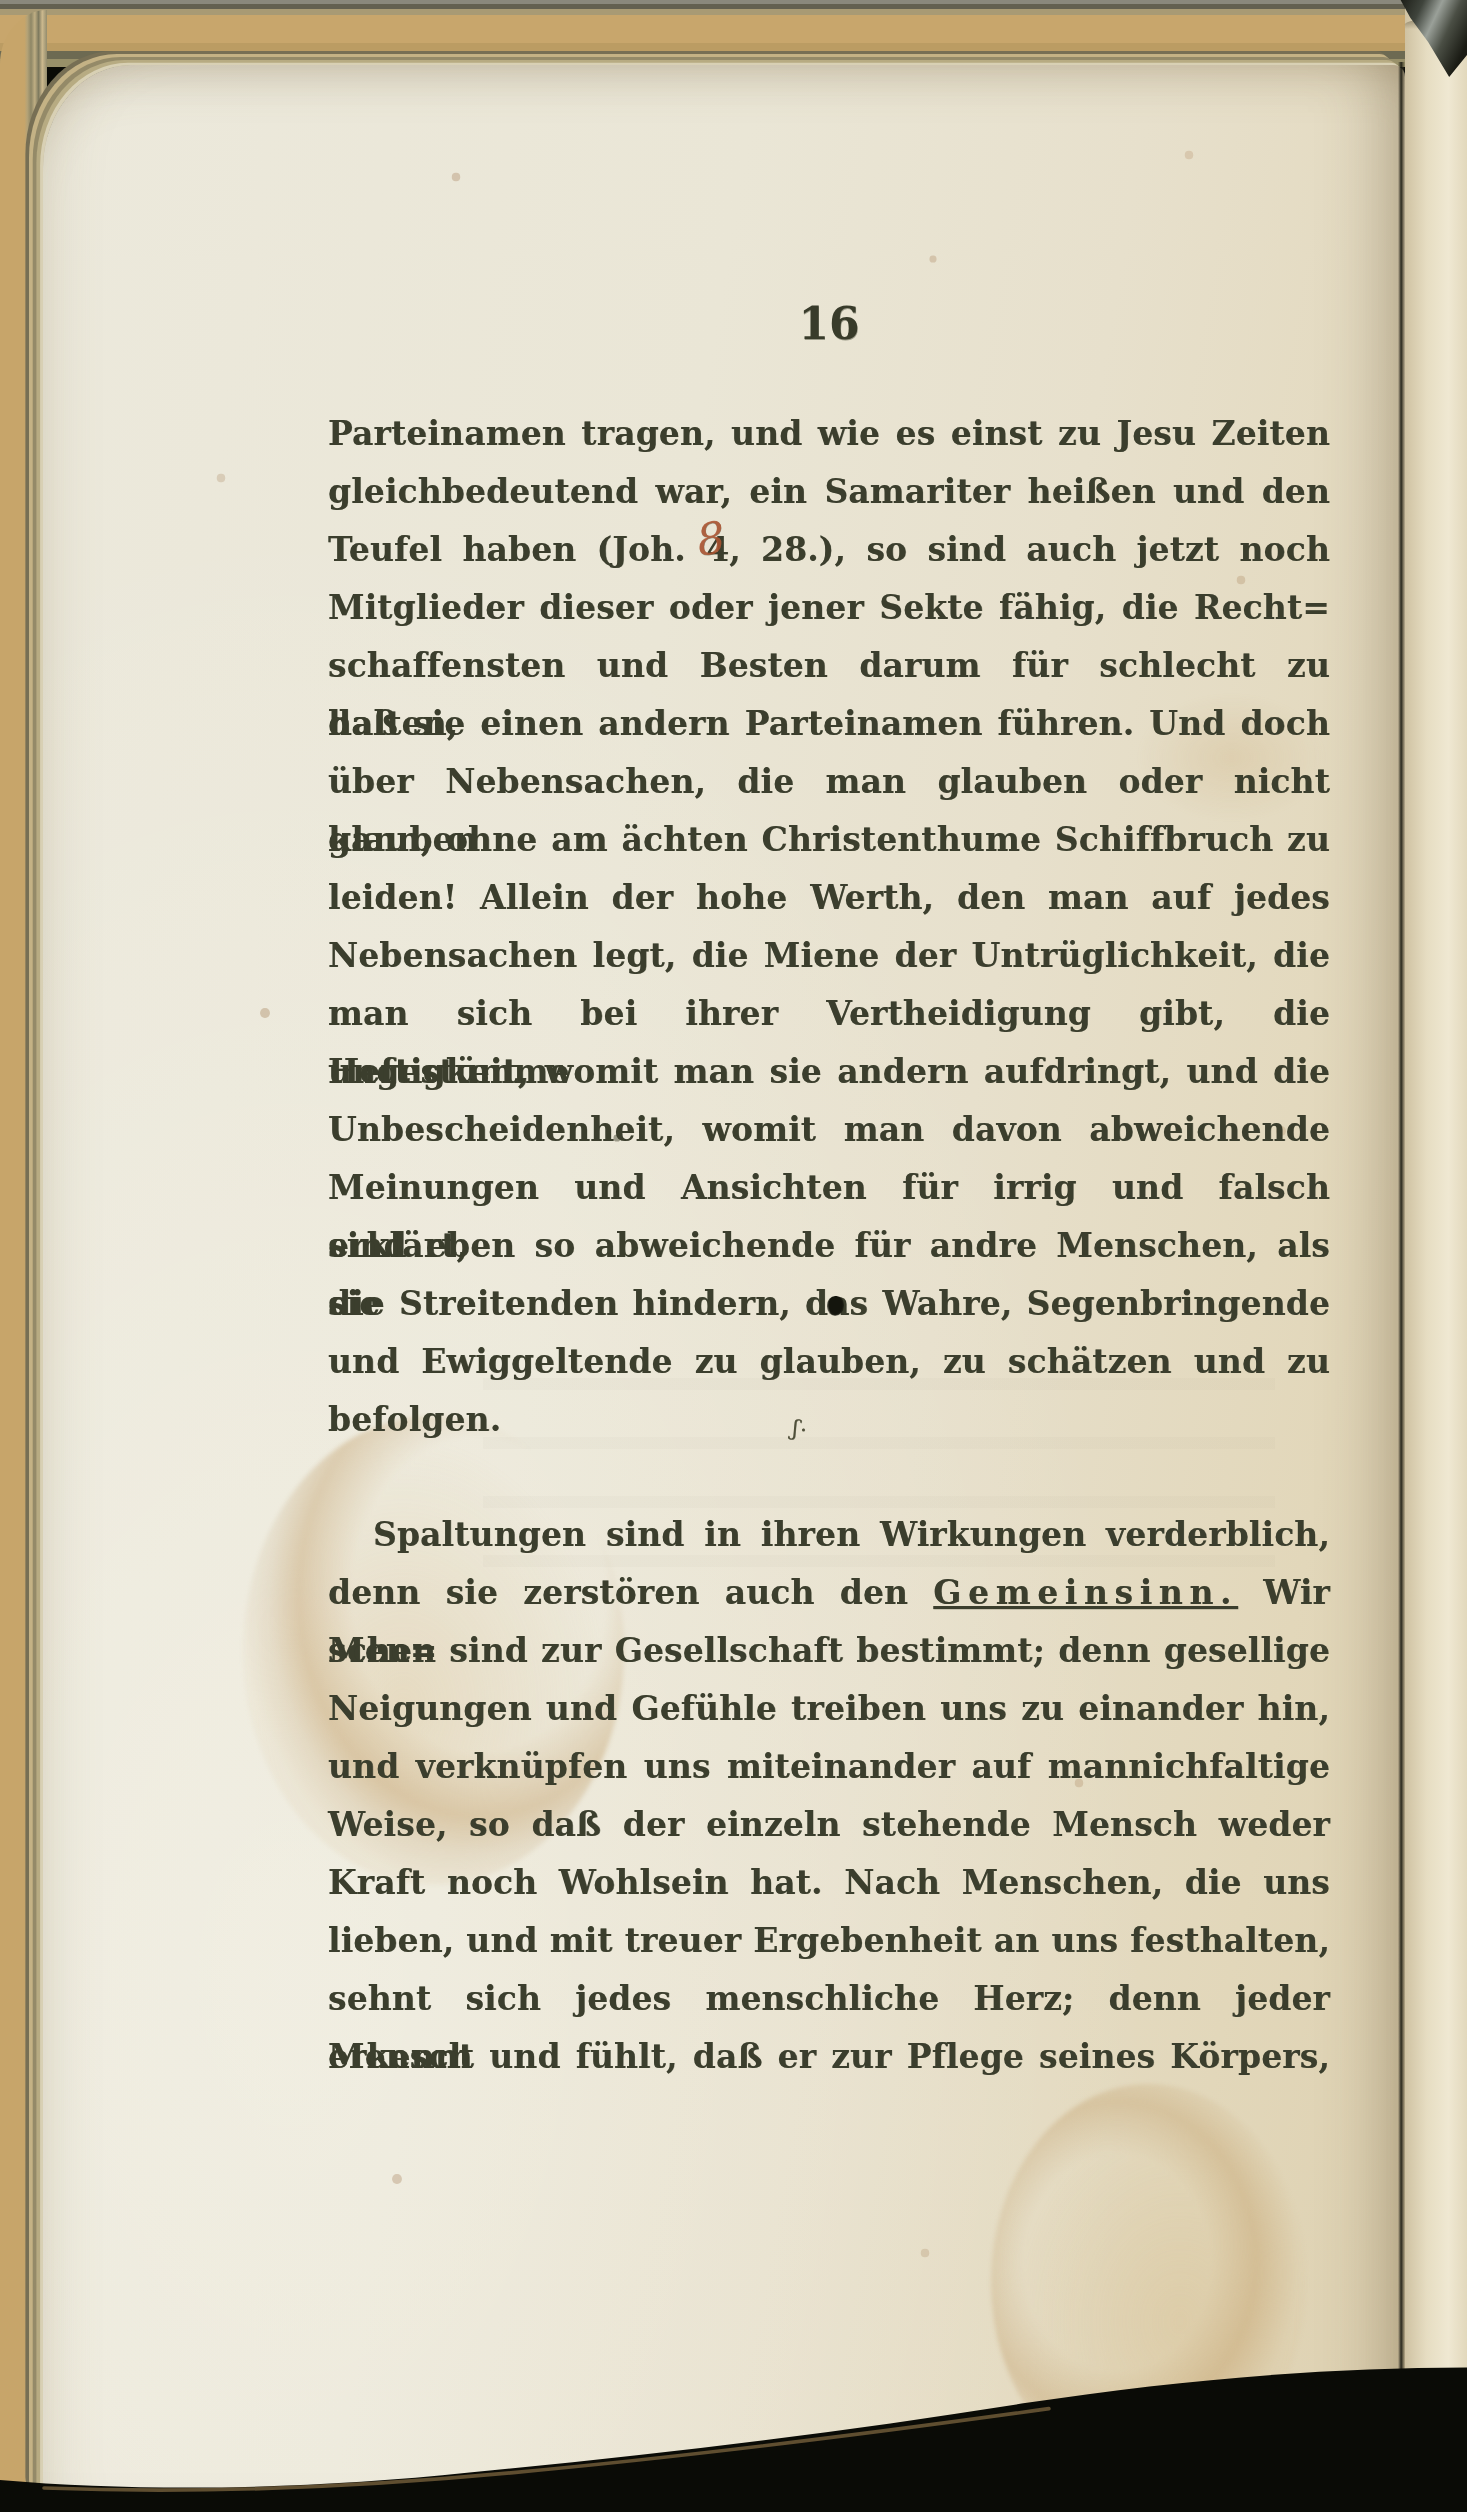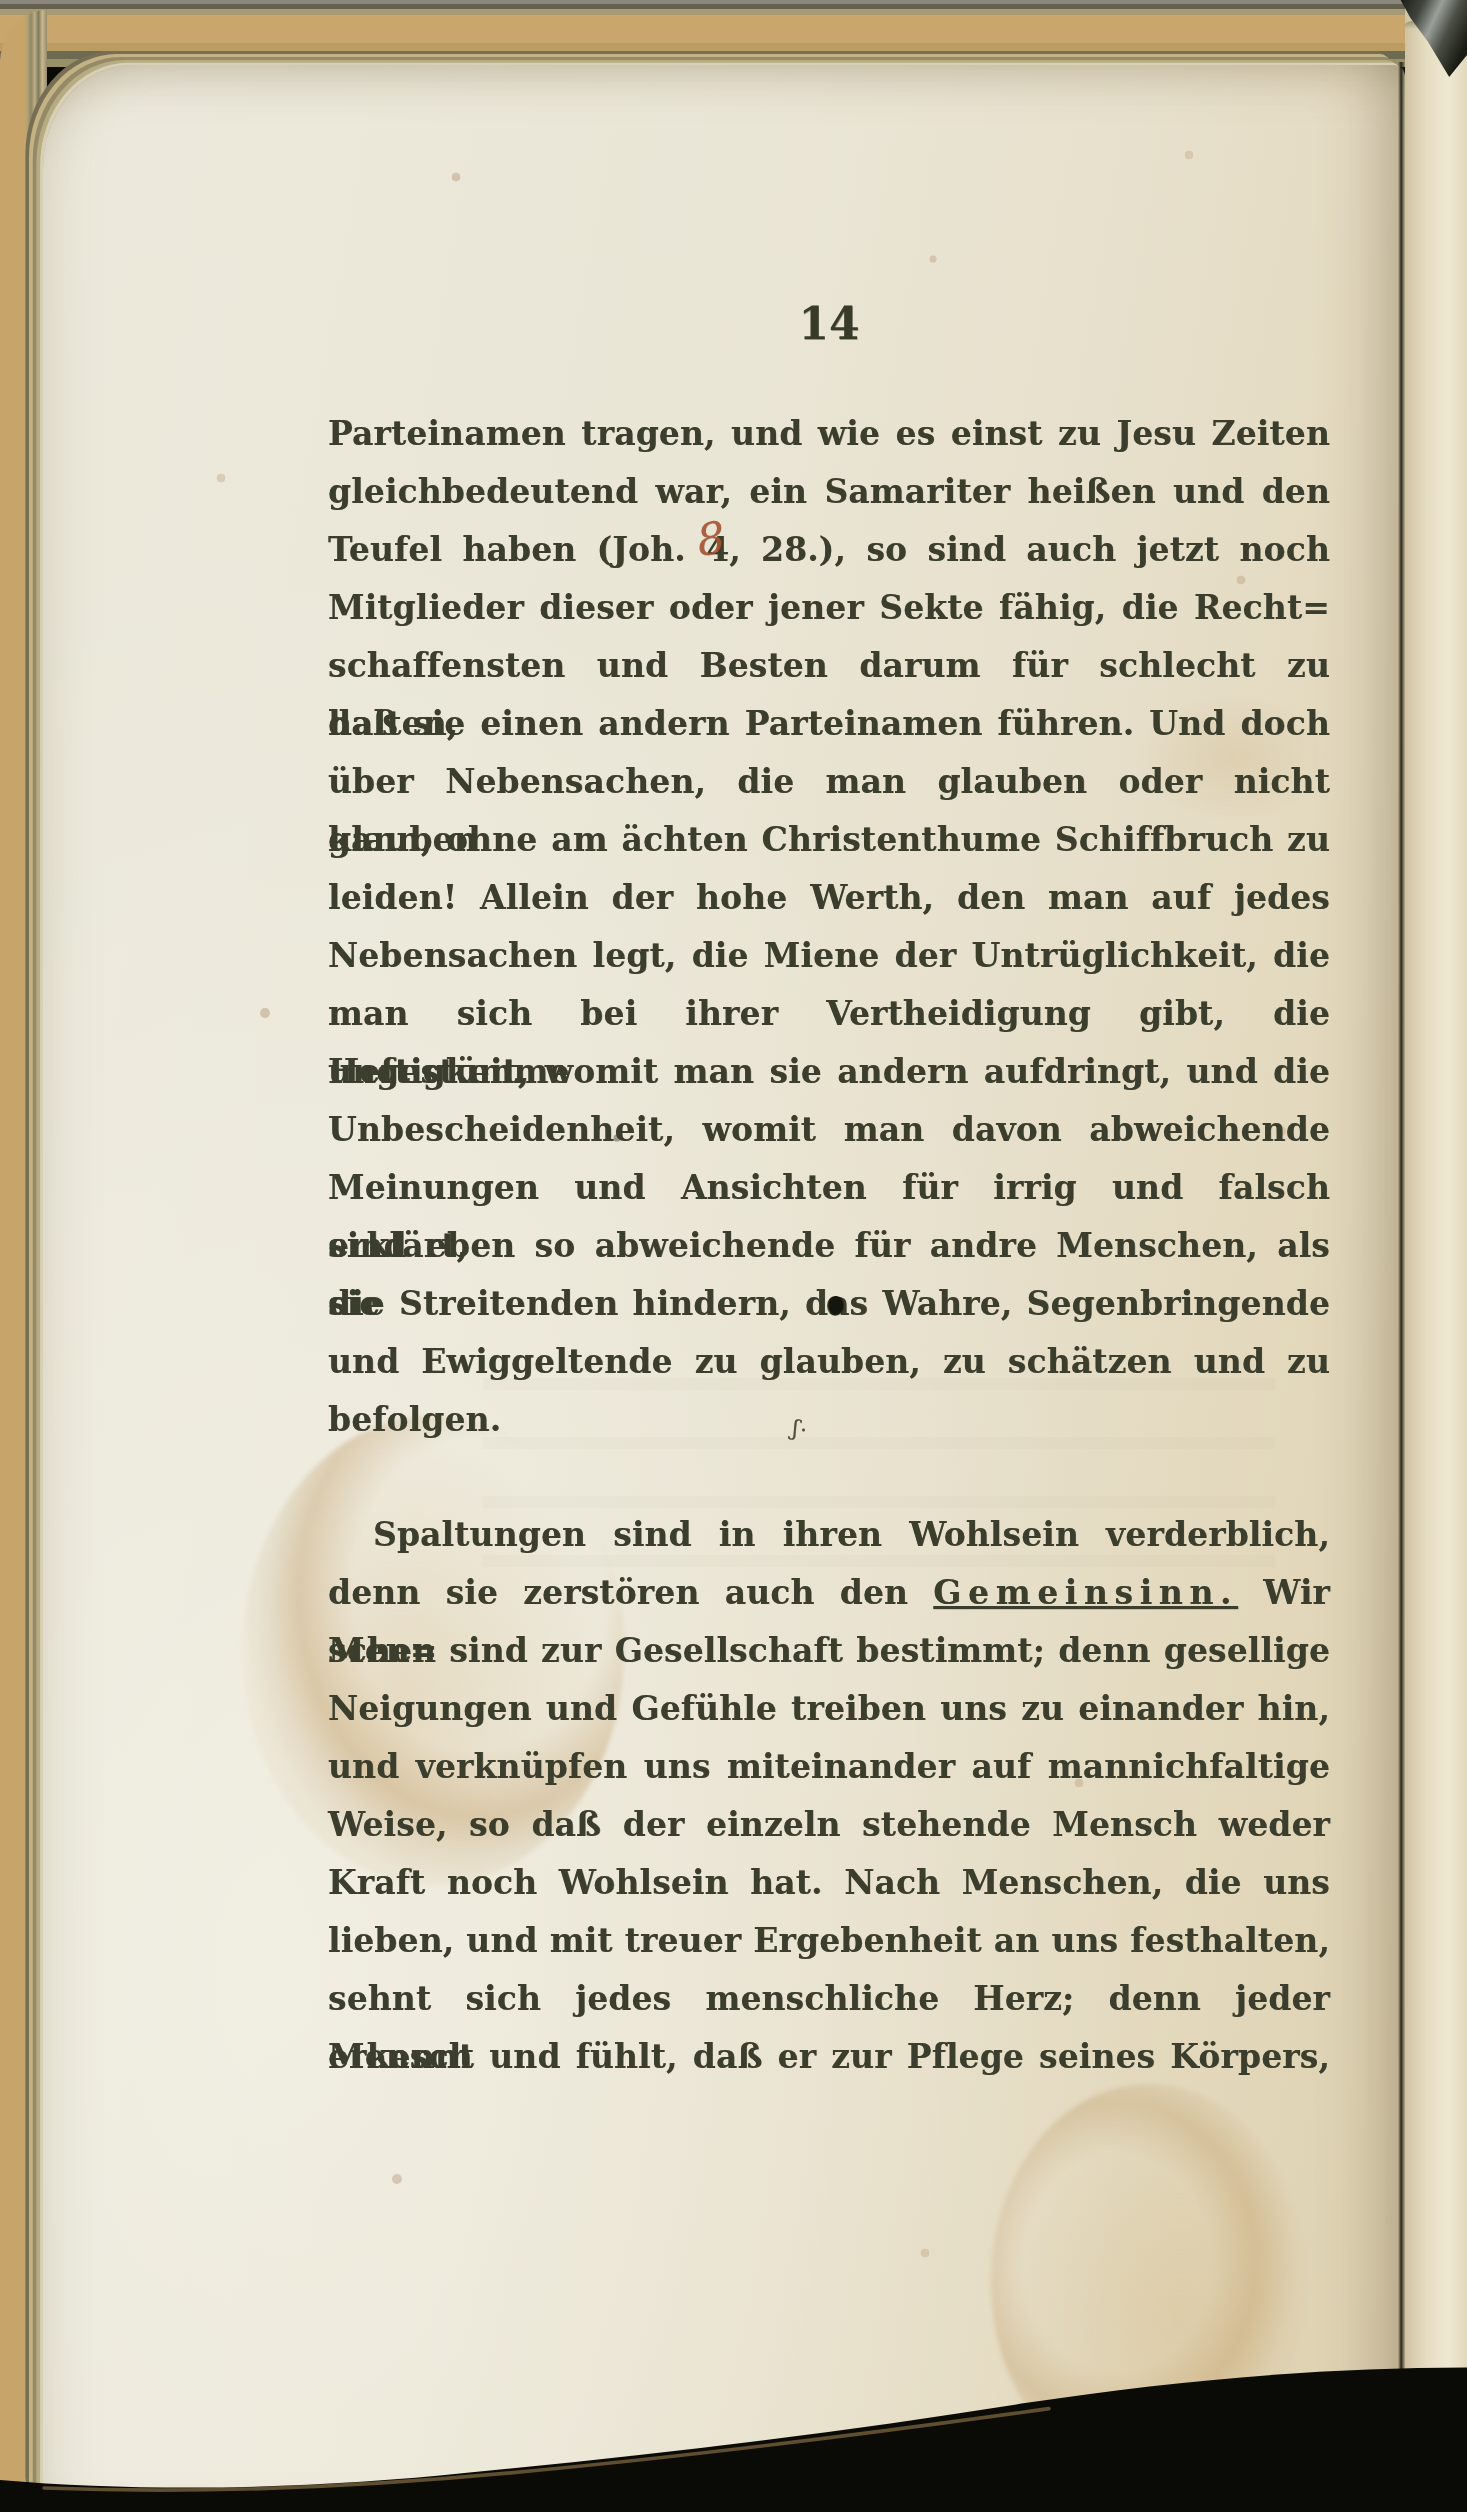--- a/index.html
+++ b/index.html
@@ -107,21 +107,21 @@
   <div class="facing-rim"></div>
   <div class="clasp"></div>
 
   <div class="page">
     <div class="stain stain-a"></div>
     <div class="stain stain-b"></div>
     <div class="stain stain-c"></div>
     <div class="fox-dots"></div>
     <div class="ghosting"></div>
 
-    <div class="page-number">14</div>
+    <div class="page-number">16</div>
     <div class="text-block">
         <div class="para">
           <div class="line"><span class="seg">Parteinamen tragen, und wie es einst zu Jesu Zeiten</span></div>
           <div class="line"><span class="seg">gleichbedeutend war, ein Samariter heißen und den</span></div>
           <div class="line"><span class="seg">Teufel haben (Joh. </span><span class="seg anchor">4<span class="red8">8</span></span><span class="seg">, 28.), so sind auch jetzt noch</span></div>
           <div class="line"><span class="seg">Mitglieder dieser oder jener Sekte fähig, die Recht=</span></div>
           <div class="line"><span class="seg">schaffensten und Besten darum für schlecht zu halten,</span></div>
           <div class="line"><span class="seg">daß sie einen andern Parteinamen führen. Und doch</span></div>
           <div class="line"><span class="seg">über Nebensachen, die man glauben oder nicht glauben</span></div>
           <div class="line"><span class="seg">kann, ohne am ächten Christenthume Schiffbruch zu</span></div>
@@ -130,21 +130,21 @@
           <div class="line"><span class="seg">man sich bei ihrer Vertheidigung gibt, die ungestümme</span></div>
           <div class="line"><span class="seg">Heftigkeit, womit man sie andern aufdringt, und die</span></div>
           <div class="line"><span class="seg">Unbescheidenheit, womit man davon abweichende</span></div>
           <div class="line"><span class="seg">Meinungen und Ansichten für irrig und falsch erklärt,</span></div>
           <div class="line"><span class="seg">sind eben so abweichende für andre Menschen, als sie</span></div>
           <div class="line"><span class="seg">die Streitenden hindern, d</span><span class="seg anchor">a<span class="blot"></span></span><span class="seg">s Wahre, Segenbringende</span></div>
           <div class="line"><span class="seg">und Ewiggeltende zu glauben, zu schätzen und zu</span></div>
           <div class="line end"><span class="seg">befolgen.</span><span class="seg squiggle">ʃ·</span></div>
         </div>
         <div class="para indent-first">
-          <div class="line"><span class="seg">Spaltungen sind in ihren Wohlsein verderblich,</span></div>
+          <div class="line"><span class="seg">Spaltungen sind in ihren Wirkungen verderblich,</span></div>
           <div class="line"><span class="seg">denn sie zerstören auch den </span><span class="seg sp">Gemeinsinn.</span><span class="seg"> Wir Men=</span></div>
           <div class="line"><span class="seg">schen sind zur Gesellschaft bestimmt; denn gesellige</span></div>
           <div class="line"><span class="seg">Neigungen und Gefühle treiben uns zu einander hin,</span></div>
           <div class="line"><span class="seg">und verknüpfen uns miteinander auf mannichfaltige</span></div>
           <div class="line"><span class="seg">Weise, so daß der einzeln stehende Mensch weder</span></div>
           <div class="line"><span class="seg">Kraft noch Wohlsein hat. Nach Menschen, die uns</span></div>
           <div class="line"><span class="seg">lieben, und mit treuer Ergebenheit an uns festhalten,</span></div>
           <div class="line"><span class="seg">sehnt sich jedes menschliche Herz; denn jeder Mensch</span></div>
           <div class="line"><span class="seg">erkennt und fühlt, daß er zur Pflege seines Körpers,</span></div>
         </div>

